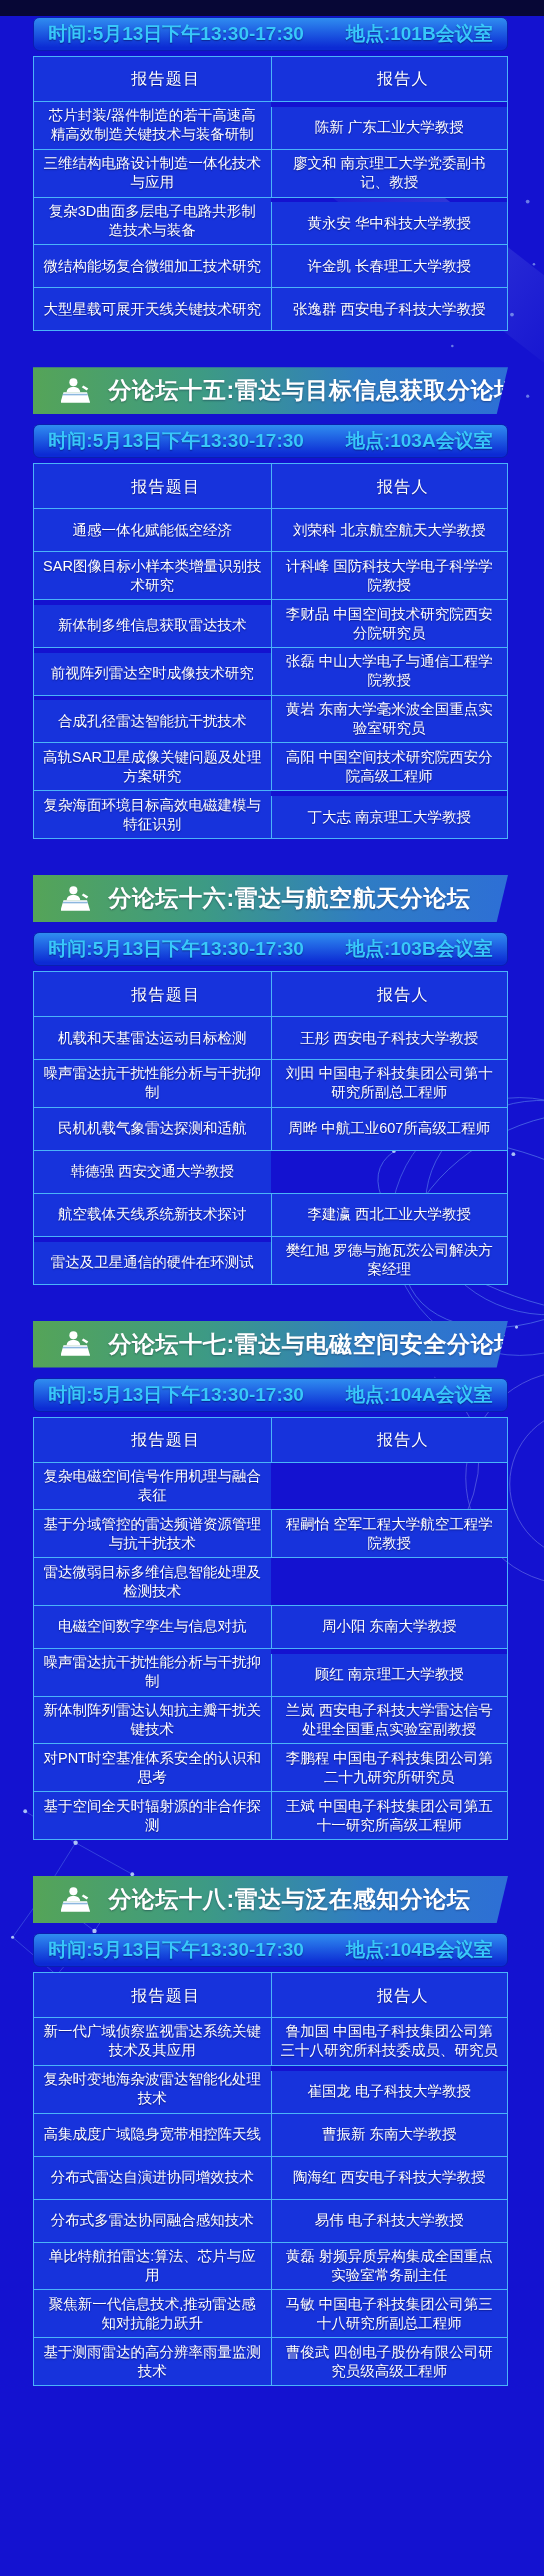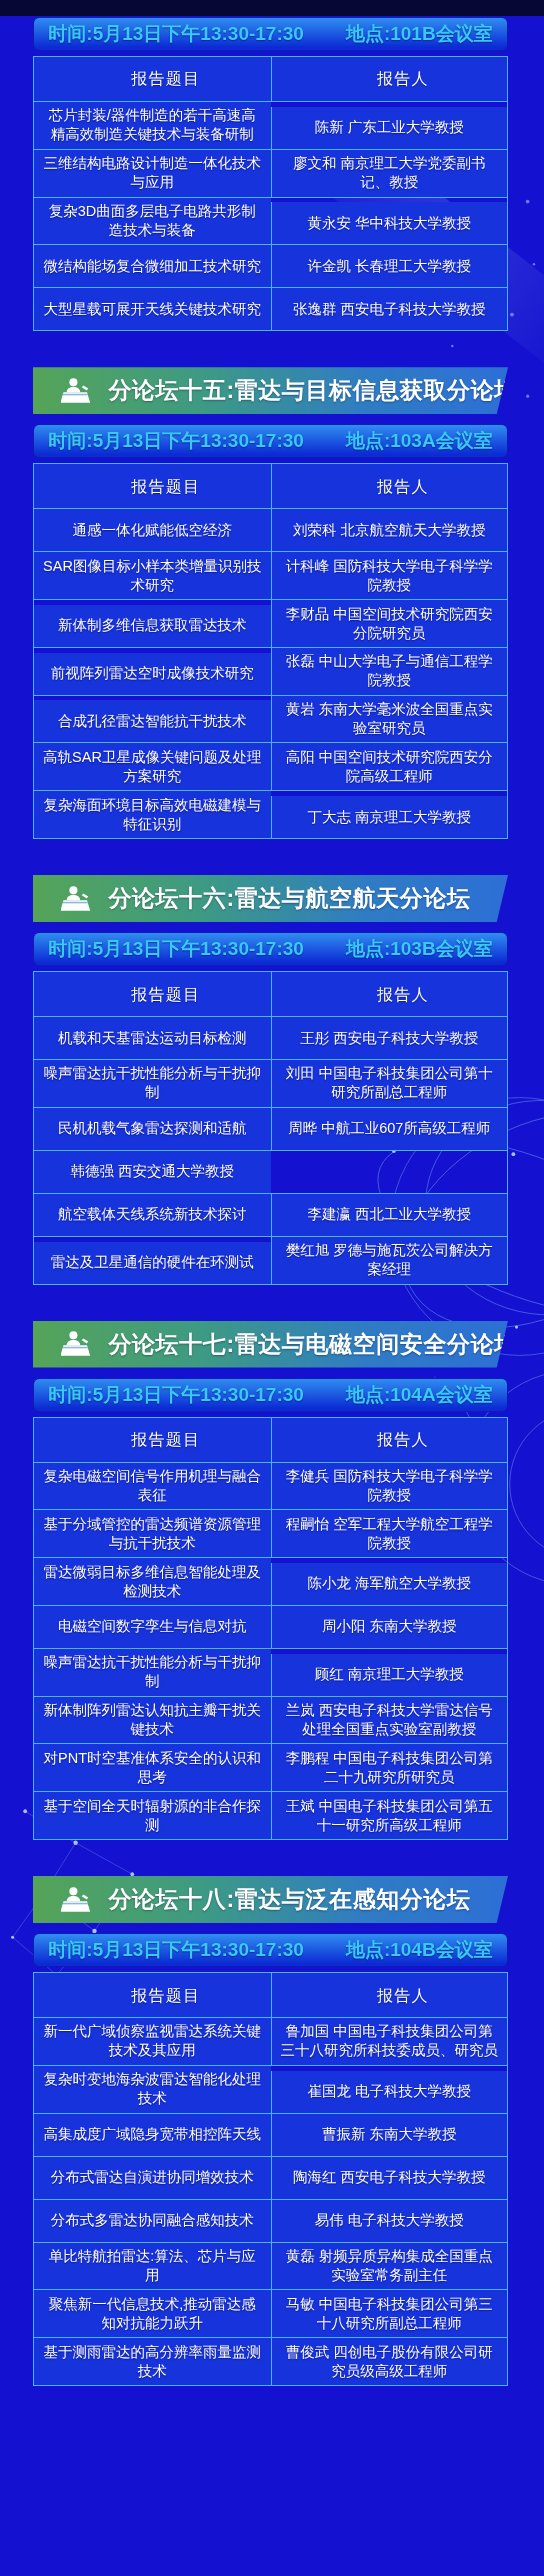--- a/index.html
+++ b/index.html
@@ -289,29 +289,27 @@
       <span>地点:104A会议室</span>
     </div>
     <div class="rtable">
       <div class="t-head">
         <div class="cell head">报告题目</div>
         <div class="cell head">报告人</div>
       </div>
       <div class="t-body">
           <div class="t-row">
             <div class="cell">复杂电磁空间信号作用机理与融合表征</div>
-            <div class="cell">李健兵 国防科技大学电子科学学院教授</div>
           </div>
           <div class="t-row">
             <div class="cell">基于分域管控的雷达频谱资源管理与抗干扰技术</div>
             <div class="cell">程嗣怡 空军工程大学航空工程学院教授</div>
           </div>
           <div class="t-row">
             <div class="cell">雷达微弱目标多维信息智能处理及检测技术</div>
-            <div class="cell">陈小龙 海军航空大学教授</div>
           </div>
           <div class="t-row">
             <div class="cell">电磁空间数字孪生与信息对抗</div>
             <div class="cell">周小阳 东南大学教授</div>
           </div>
           <div class="t-row">
             <div class="cell">噪声雷达抗干扰性能分析与干扰抑制</div>
             <div class="cell">顾红 南京理工大学教授</div>
           </div>
           <div class="t-row">

